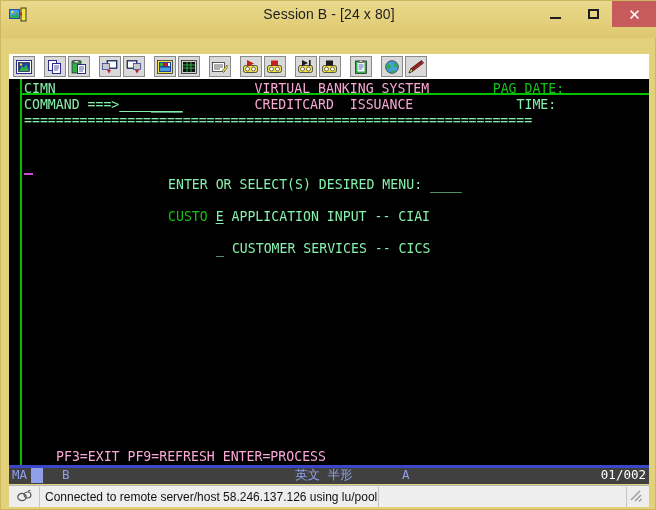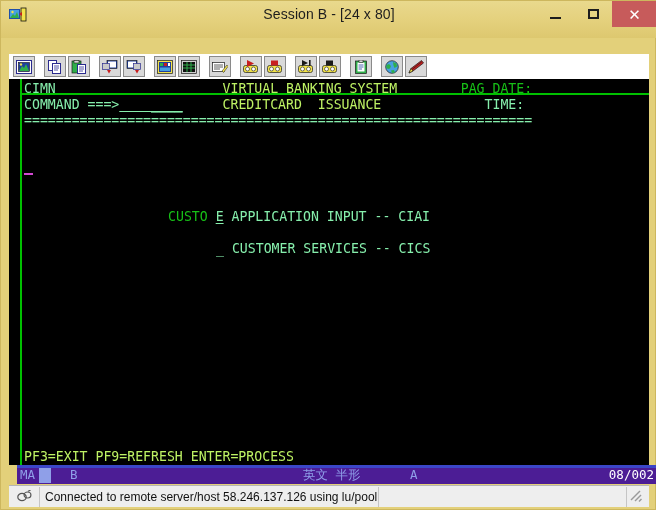--- a/index.html
+++ b/index.html
@@ -158,36 +158,36 @@
   .term-line {
     position: absolute;
     font-family: "DejaVu Sans Mono", "Liberation Mono", monospace;
     font-size: 13.2px;
     line-height: 16px;
     white-space: pre;
     letter-spacing: 0px;
   }
   .c-cyan  { color: #86efac; }
   .c-green { color: #17c017; }
-  .c-white { color: #bef264; }
+  .c-white { color: #f9a8d4; margin-left: 32px; }
   .c-und   { text-decoration: underline; text-underline-offset: 2px; }
   .cursor-mag {
     position: absolute;
     left: 15px; top: 94px;
     width: 9px; height: 2px;
     background: #d348d3;
   }
 
   
   .oia {
     position: absolute;
-    left: 16px; top: 464px;
+    left: 8px; top: 464px;
     width: 640px;
     height: 19px;
-    background: #4c1d95;
+    background: #404040;
   }
   .oia-topline {
     position: absolute;
     left: 0; top: 0;
     width: 640px; height: 3px;
     background: #3b46c8;
   }
   .oia-text {
     position: absolute;
     font-family: "DejaVu Sans Mono", "Liberation Mono", monospace;
@@ -452,36 +452,37 @@
 
     <div class="term-line" style="left:15px; top:2px;"><span class="c-cyan">CIMN</span><span class="c-white">                     VIRTUAL BANKING SYSTEM</span><span class="c-green">        PAG DATE:</span></div>
 
     <div class="cursor-mag"></div>
 
     <div class="term-line" style="left:15px; top:18px;"><span class="c-cyan">COMMAND ===&gt;</span><span class="c-cyan c-und">    ____</span><span class="c-white">     CREDITCARD  ISSUANCE</span><span class="c-cyan">             TIME:</span></div>
 
     <div class="term-line" style="left:15px; top:34px;"><span class="c-cyan">================================================================</span></div>
 
 
+    <div class="term-line" style="left:159px; top:98px;"><span class="c-cyan">ENTER OR SELECT(S) DESIRED MENU: ____</span></div>
 
     <div class="term-line" style="left:159px; top:130px;"><span class="c-green">CUSTO</span><span class="c-cyan"> </span><span class="c-cyan c-und">E</span><span class="c-cyan"> APPLICATION INPUT -- CIAI</span></div>
 
     <div class="term-line" style="left:207px; top:162px;"><span class="c-cyan">_ CUSTOMER SERVICES -- CICS</span></div>
 
     <div class="term-line" style="left:15px; top:370px;"><span class="c-white">PF3=EXIT PF9=REFRESH ENTER=PROCESS</span></div>
   </div>
 
   <div class="oia">
     <div class="oia-topline"></div>
     <div class="oia-text" style="left:3px; top:2px;">MA</div>
     <div class="oia-blk"></div>
     <div class="oia-text" style="left:53px; top:2px;">B</div>
     <div class="oia-text" style="left:286px; top:2px;">英文 半形</div>
     <div class="oia-text" style="left:393px; top:2px;">A</div>
-    <div class="oia-pos">08/002</div>
+    <div class="oia-pos">01/002</div>
   </div>
 
   <div class="statusbar">
     <div class="sb-iconcell">
       <svg width="17" height="13" viewBox="0 0 17 13">
         <ellipse cx="6" cy="7" rx="4.2" ry="3.6" fill="none" stroke="#555555" stroke-width="1.2"></ellipse>
         <ellipse cx="11.5" cy="5" rx="3.4" ry="3" fill="none" stroke="#555555" stroke-width="1.2"></ellipse>
         <line x1="12" y1="1.2" x2="14.5" y2="0.2" stroke="#555555" stroke-width="1.1"></line>
       </svg>
     </div>

